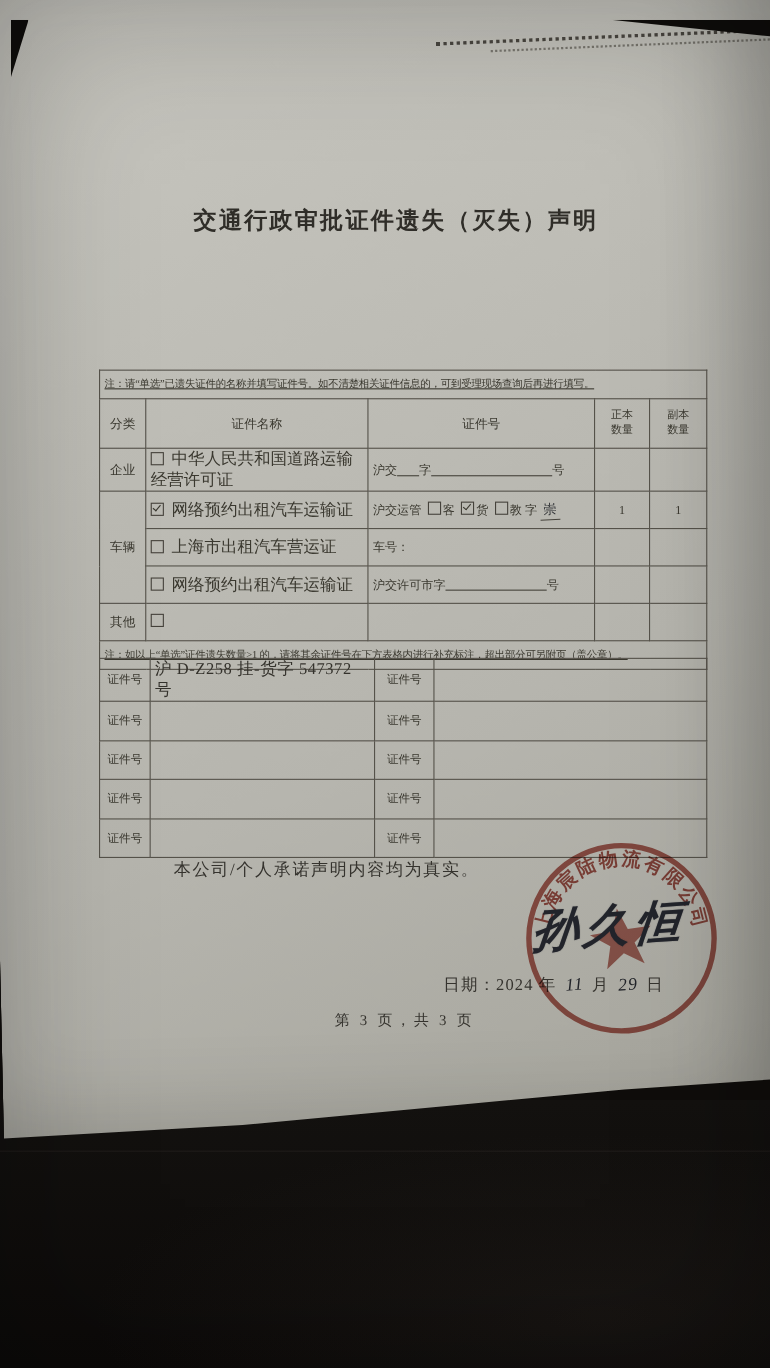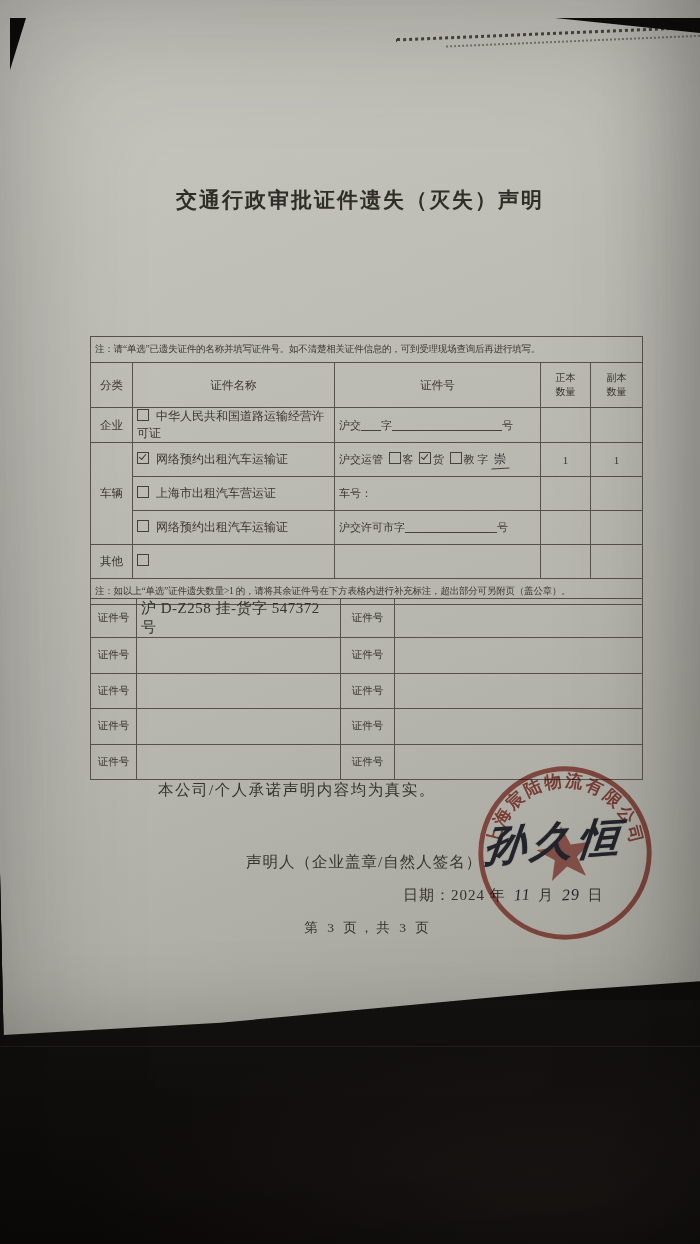--- a/index.html
+++ b/index.html
@@ -38,25 +38,25 @@
   .accept{position:absolute;left:380px;top:94px;font-size:15px;letter-spacing:2px;}
   .accept .ul{display:inline-block;width:140px;border-bottom:1.4px solid #403d37;height:14px;margin-left:4px;}
   .title{position:absolute;left:0;top:168px;width:700px;text-align:center;
     font-family:"DejaVu Sans", sans-serif;font-weight:bold;font-size:21px;letter-spacing:2px;color:#2f2d28;}
   .intro{position:absolute;left:100px;top:238px;width:520px;font-size:16px;line-height:46px;letter-spacing:1px;}
   .intro .company{font-size:14.5px;border-bottom:1.2px solid #403d37;padding:0 6px 1px 14px;letter-spacing:0;}
 
   table{border-collapse:collapse;table-layout:fixed;}
   td{border:1px solid #55524a;padding:0 4px;color:#3a382f;overflow:hidden;}
   .t1{position:absolute;left:80px;top:318px;width:552px;}
-  .t1 .note-row td{font-size:9.5px;height:25px;letter-spacing:-0.2px;white-space:nowrap;}
+  .t1 .note-row td{font-size:9.5px;height:25px;letter-spacing:-0.2px;white-space:nowrap;text-decoration:underline;}
   .t1 .head td{font-size:11.5px;text-align:center;height:44px;}
   .t1 .head .two{font-size:10px;line-height:14px;}
   .t1 .cat{font-size:11.5px;text-align:center;}
-  .t1 .name-cell{font-size:12px;}
+  .t1 .name-cell{font-size:15px;}
   .t1 .num-cell{font-size:11px;margin-left:20px;}
   .t1 tr.r{height:34px;}
   .box{display:inline-block;width:10px;height:10px;border:1.2px solid #45423b;vertical-align:-1px;margin-right:7px;position:relative;}
   .box.checked::after{content:"";position:absolute;left:1px;top:1px;width:6px;height:3px;
     border-left:1.4px solid #3a382f;border-bottom:1.4px solid #3a382f;transform:rotate(-50deg);}
   .uln{display:inline-block;border-bottom:1px solid #45423b;height:12px;vertical-align:-2px;}
   .hand-char{font-size:12px;color:#2a2c30;border-bottom:1px solid #45423b;padding:0 3px;display:inline-block;transform:rotate(-3deg);}
   .cnt{text-align:center;font-size:11px;}
 
   .t2{position:absolute;left:80px;top:580px;width:552px;}
@@ -191,21 +191,20 @@
     <tr>
       <td class="lbl">证件号</td>
       <td></td>
       <td class="lbl">证件号</td>
       <td></td>
     </tr>
   </tbody>
     </table>
 
   <div class="pledge">本公司/个人承诺声明内容均为真实。</div>
-  <div class="signer">声明人（企业盖章/自然人签名）</div>
 
   <div class="dateline">
     <span>日期：2024 年</span>
     <span class="hand-num">11</span>
     <span>月</span>
     <span class="hand-num">29</span>
     <span>日</span>
   </div>
 
   <div class="pagefoot">第 3 页，共 3 页</div>

